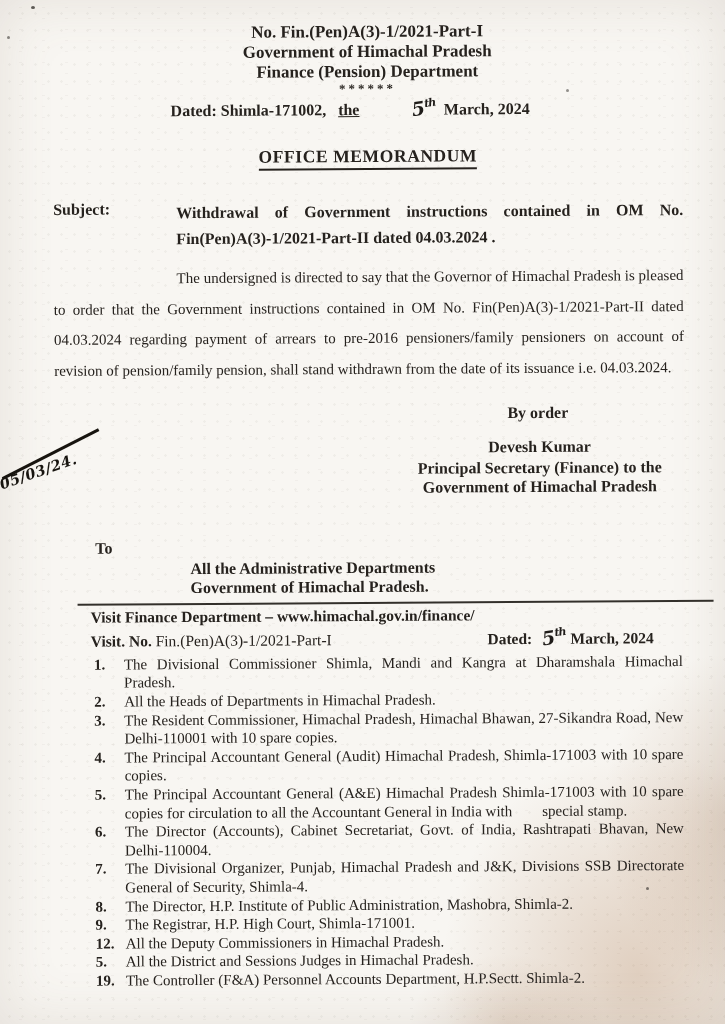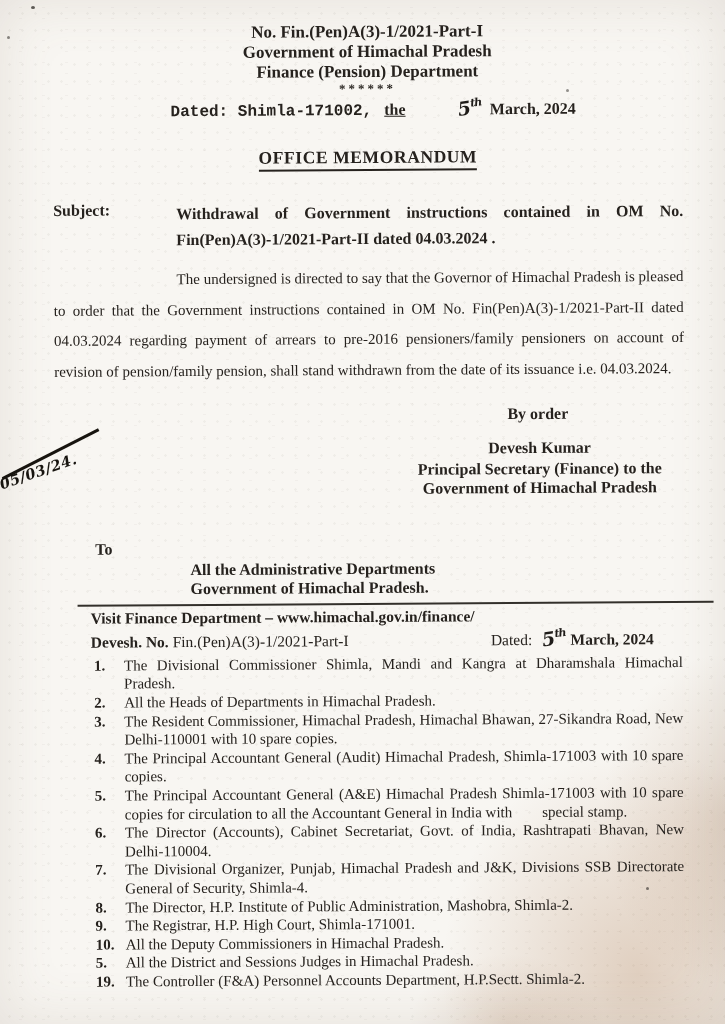--- a/index.html
+++ b/index.html
@@ -27,21 +27,21 @@
     position:absolute;inset:0;
     padding:20px 40px 0 55px;
     transform:rotate(-0.35deg);
     box-sizing:border-box;
   }
   .b{font-weight:bold;}
   .center{text-align:center;}
   .letterhead{line-height:20px;font-size:17px;margin-top:2px;}
   .stars{font-size:13px;letter-spacing:3px;line-height:12px;margin-top:1px;font-weight:bold;}
   .dateline{display:flex;align-items:baseline;font-size:16px;margin-top:2px;}
-  .dl-1{margin-left:118px;font-family:Liberation Mono, monospace;}
+  .dl-1{margin-left:118px;}
   .dl-2{margin-left:12px;text-decoration:underline;}
   .dl-3{margin-left:52px;}
   .dl-4{margin-left:8px;}
   .hw{
     font-family:"DejaVu Serif", serif;font-style:italic;
     font-size:19px;display:inline-block;transform:rotate(-8deg);
     font-weight:bold;color:#1f1c19;
   }
   .hw sup{font-size:11px;letter-spacing:-1px;}
   .om-title{margin-top:27px;}
@@ -68,21 +68,21 @@
   }
   .note-stroke{width:108px;height:0;border-top:3px solid #17140f;transform:rotate(-6deg);margin-left:6px;}
   .note-text{font-size:14.5px;letter-spacing:.5px;margin-top:2px;margin-left:2px;transform:rotate(2deg);}
   .to-line{margin-top:40px;margin-left:40px;font-size:16px;font-weight:bold;}
   .addressee{margin-left:135px;font-size:16px;font-weight:bold;line-height:19.5px;margin-top:2px;}
   .rule{position:relative;left:22px;width:636px;height:2.4px;background:#33302b;margin-top:5px;}
   .visit-line{margin-left:35px;font-size:15.5px;font-weight:bold;margin-top:3px;}
   .endst-row{display:flex;align-items:baseline;font-size:15.5px;margin-top:2px;}
   .endst-left{margin-left:35px;}
   .endst-right{margin-left:auto;margin-right:32px;display:flex;align-items:baseline;}
-  .endst-right .dated{font-weight:normal;margin-right:10px;}
+  .endst-right .dated{font-weight:bold;margin-right:10px;}
   .endst-right .rest{font-weight:bold;margin-left:4px;}
   .dist-list{margin-top:5px;}
   .dist-item{display:flex;font-size:15px;line-height:18.6px;}
   .dist-num{flex:none;width:30px;margin-left:38px;font-weight:bold;}
   .dist-text{flex:1;text-align:justify;padding-right:3px;}
 </style>
 </head>
 <body>
 
 <div class="paper"></div>
@@ -132,21 +132,21 @@
   <div class="addressee">
     <div>All the Administrative Departments</div>
     <div>Government of Himachal Pradesh.</div>
   </div>
 
   <div class="rule"></div>
 
   <div class="visit-line">Visit Finance Department – www.himachal.gov.in/finance/</div>
 
   <div class="endst-row">
-    <span class="endst-left"><span class="b">Devesh. No.</span><span> Fin.(Pen)A(3)-1/2021-Part-I</span></span>
+    <span class="endst-left"><span class="b">Visit. No.</span><span> Fin.(Pen)A(3)-1/2021-Part-I</span></span>
     <span class="endst-right">
       <span class="dated">Dated:</span>
       <span class="hw"><span>5</span><sup>th</sup></span>
       <span class="rest">March, 2024</span>
     </span>
   </div>
 
   <div class="dist-list">
   <div class="dist-item">
     <span class="dist-num">1.</span>
@@ -187,21 +187,21 @@
     <span class="dist-num">8.</span>
     <span class="dist-text">The Director, H.P. Institute of Public Administration, Mashobra, Shimla-2.</span>
   </div>
 
   <div class="dist-item">
     <span class="dist-num">9.</span>
     <span class="dist-text">The Registrar, H.P. High Court, Shimla-171001.</span>
   </div>
 
   <div class="dist-item">
-    <span class="dist-num">10.</span>
+    <span class="dist-num">12.</span>
     <span class="dist-text">All the Deputy Commissioners in Himachal Pradesh.</span>
   </div>
 
   <div class="dist-item">
     <span class="dist-num">5.</span>
     <span class="dist-text">All the District and Sessions Judges in Himachal Pradesh.</span>
   </div>
 
   <div class="dist-item">
     <span class="dist-num">19.</span>

